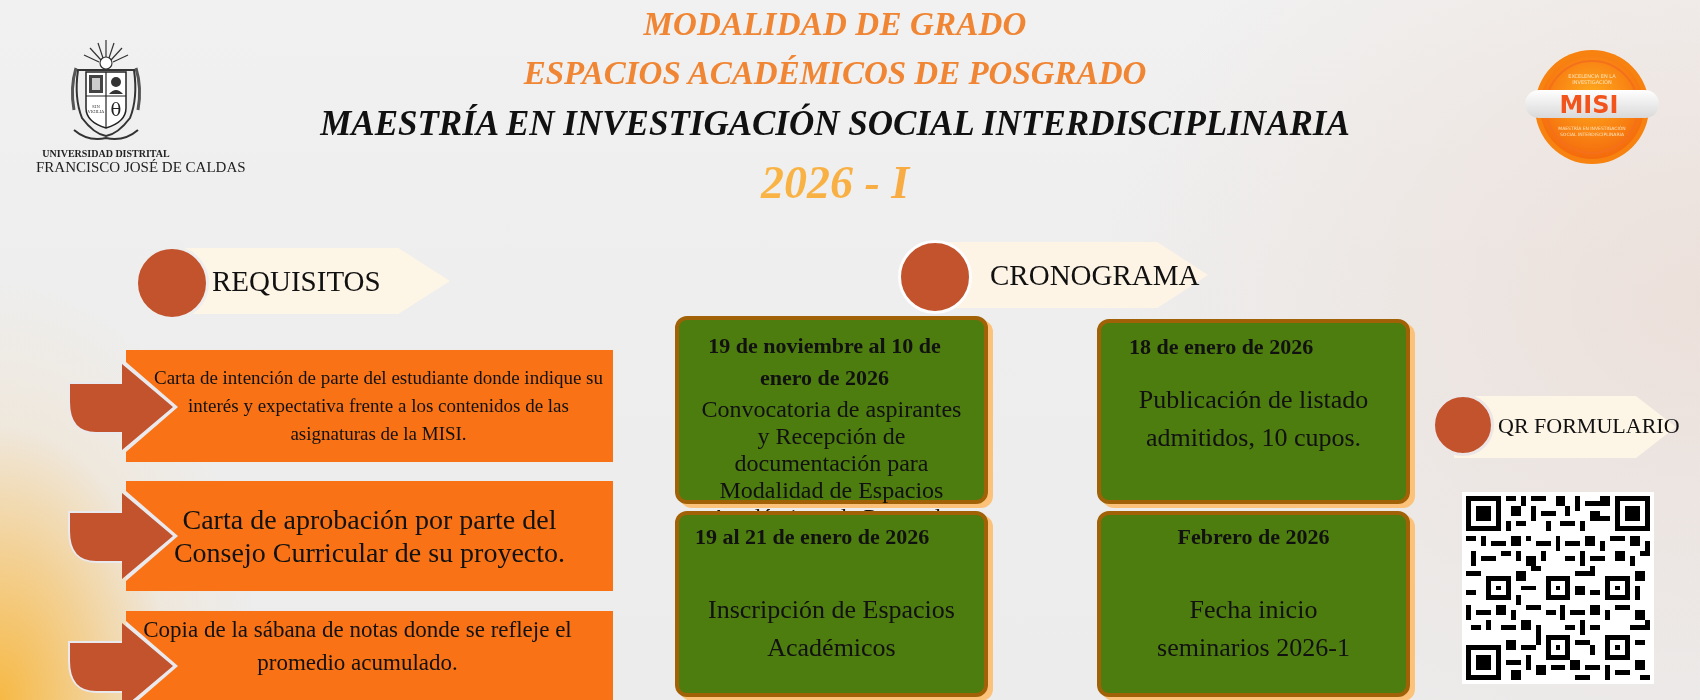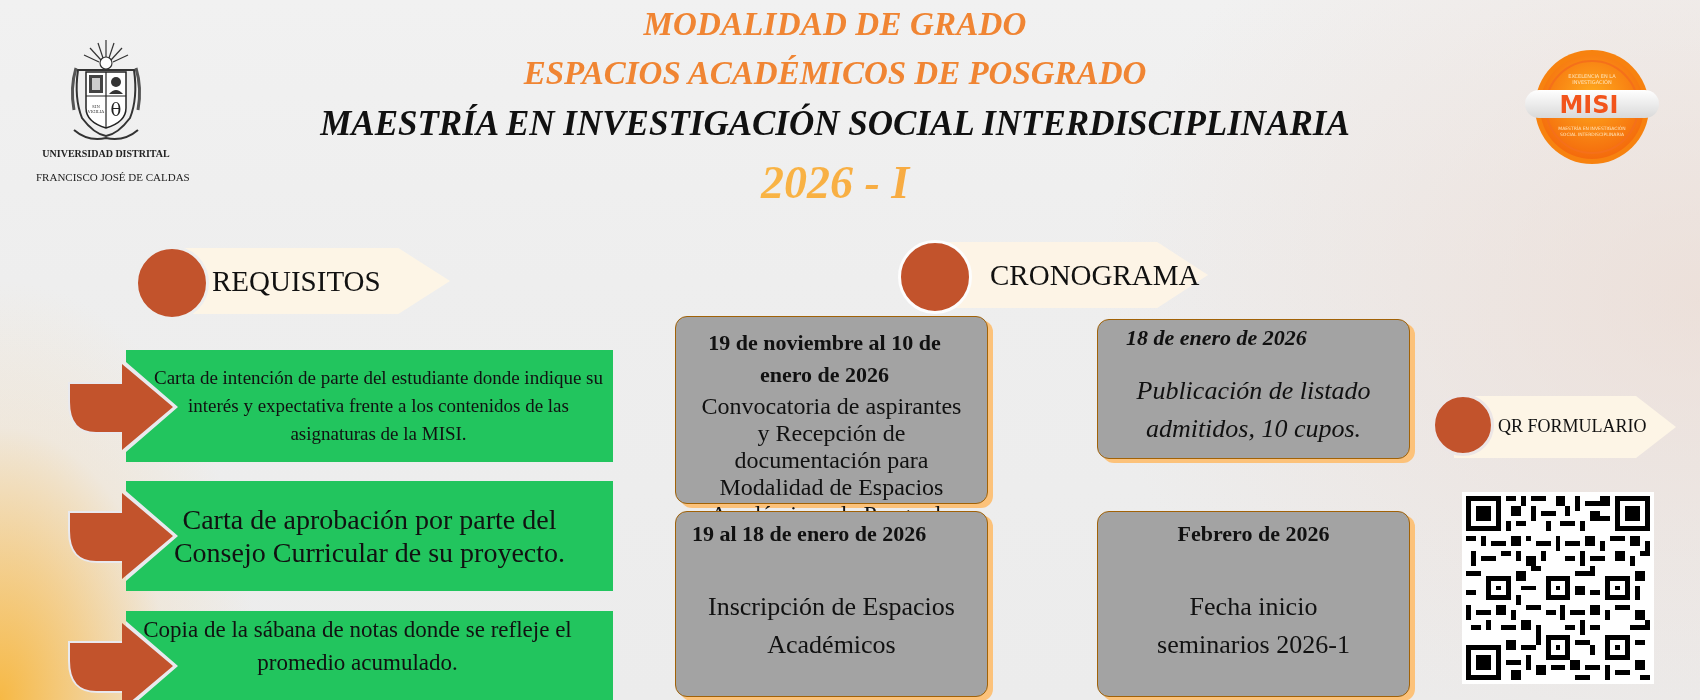--- a/index.html
+++ b/index.html
@@ -25,21 +25,21 @@
   .t1 { top: 6px; font-size: 33px; color: #f08533; letter-spacing: 0.2px; }
   .t2 { top: 55px; font-size: 33px; color: #f08533; }
   .t3 { top: 104px; font-size: 35px; color: #111; }
   .t4 { top: 156px; font-size: 46px;
         background: linear-gradient(90deg, #fcd14a 0%, #f9b545 45%, #f07c35 100%);
         -webkit-background-clip: text; background-clip: text; color: transparent; }
 
   
   .uni-logo { left: 36px; top: 38px; width: 140px; text-align: center; }
   .uni-name1 { font-family: "Liberation Serif", serif; font-weight: bold; font-size: 10px; color: #222; white-space: nowrap; margin-top: 2px; }
-  .uni-name2 { font-family: "Liberation Serif", serif; font-size: 11px; color: #222; white-space: nowrap; margin-top: 12px; }
+  .uni-name2 { font-family: "Liberation Serif", serif; font-size: 15px; color: #222; white-space: nowrap; }
 
   
   .misi { left: 1525px; top: 48px; width: 134px; height: 118px; }
 
   
   .pill { position: absolute; height: 70px; }
   .pill .bar {
     position: absolute; left: 28px; top: 2px; height: 66px;
     background: #fdf5e6;
     clip-path: polygon(0 0, 82% 0, 100% 50%, 82% 100%, 0 100%);
@@ -50,33 +50,33 @@
   }
   .pill .label {
     position: absolute; top: 0; height: 70px; display: flex; align-items: center;
     font-family: "Liberation Serif", "DejaVu Serif", serif; font-size: 29px; color: #111; white-space: nowrap;
   }
 
   
   .req-row { position: absolute; left: 68px; width: 545px; }
   .req-box {
     position: absolute; left: 58px; top: 0; right: 0; bottom: 0;
-    background: #22c55e;
+    background: #f97316;
     display: flex; align-items: center; justify-content: center; text-align: center;
     font-family: "Liberation Serif", "DejaVu Serif", serif; color: #111;
     padding-left: 30px; padding-right: 6px;
   }
   .req-arrow { position: absolute; left: 0; width: 115px; height: 90px; }
   .req-arrow svg { width: 100%; height: 100%; }
 
   
   .card {
     position: absolute; width: 313px;
-    background: #a3a3a3;
-    border: 1px solid #a16207;
+    background: #4d7c0f;
+    border: 4px solid #a16207;
     border-radius: 12px;
     box-shadow: 5px 4px 0 #fcc27a;
     text-align: center; color: #111;
     font-family: "Liberation Serif", "DejaVu Serif", serif;
   }
   .card .date { font-weight: bold; font-size: 22px; line-height: 32px; }
   .card .desc { font-size: 20px; line-height: 27px; }
   .card .desc.big { font-size: 26px; line-height: 38px; }
 
   
@@ -185,39 +185,39 @@
   <div class="bar" style="width:282px; background:#fdf4e6;"></div>
   <div class="dot" style="border-color:#fdfdfd;"></div>
   <div class="label" style="left:92px;">CRONOGRAMA</div>
 </div>
 
 <div class="card" style="left:675px; top:316px; height:188px; padding-top:10px;">
   <div class="date" style="padding:0 24px 0 10px;">19 de noviembre al 10 de enero de 2026</div>
   <div class="desc" style="padding:2px 18px 0 18px; font-size:24px; line-height:27px;">Convocatoria de aspirantes y Recepción de documentación para Modalidad de Espacios Académicos de Posgrado</div>
 </div>
 
-<div class="card" style="left:1097px; top:319px; height:140px; padding-top:2px;font-style:italic;">
+<div class="card" style="left:1097px; top:319px; height:185px; padding-top:8px;">
   <div class="date" style="text-align:left; padding-left:28px;">18 de enero de 2026</div>
   <div class="desc big" style="padding:18px 24px 0 24px;">Publicación de listado admitidos, 10 cupos.</div>
 </div>
 
 <div class="card" style="left:675px; top:511px; height:186px; padding-top:6px;">
-  <div class="date" style="text-align:left; padding-left:16px;">19 al 18 de enero de 2026</div>
+  <div class="date" style="text-align:left; padding-left:16px;">19 al 21 de enero de 2026</div>
   <div class="desc big" style="padding:38px 24px 0 24px;">Inscripción de Espacios Académicos</div>
 </div>
 
 <div class="card" style="left:1097px; top:511px; height:186px; padding-top:6px;">
   <div class="date">Febrero de 2026</div>
   <div class="desc big" style="padding:38px 40px 0 40px;">Fecha inicio seminarios 2026-1</div>
 </div>
 
 <div class="pill" style="left:1432px; top:394px; width:252px; height:64px;">
   <div class="bar" style="width:222px; top:2px; height:62px; left:22px;"></div>
   <div class="dot" style="width:62px; height:62px; border-color:#ece6e6;"></div>
-  <div class="label" style="left:66px; height:64px; font-size:18px;">QR FORMULARIO</div>
+  <div class="label" style="left:66px; height:64px; font-size:22px;">QR FORMULARIO</div>
 </div>
 
 <div class="abs qr">
   <svg viewBox="0 0 37 37" shape-rendering="crispEdges">
     <rect width="37" height="37" fill="#fff"></rect>
     <g fill="#000">
 
       <rect x="0" y="0" width="7" height="7"></rect>
         <rect x="1" y="1" width="5" height="5" fill="#fff"></rect>
         <rect x="2" y="2" width="3" height="3"></rect>

